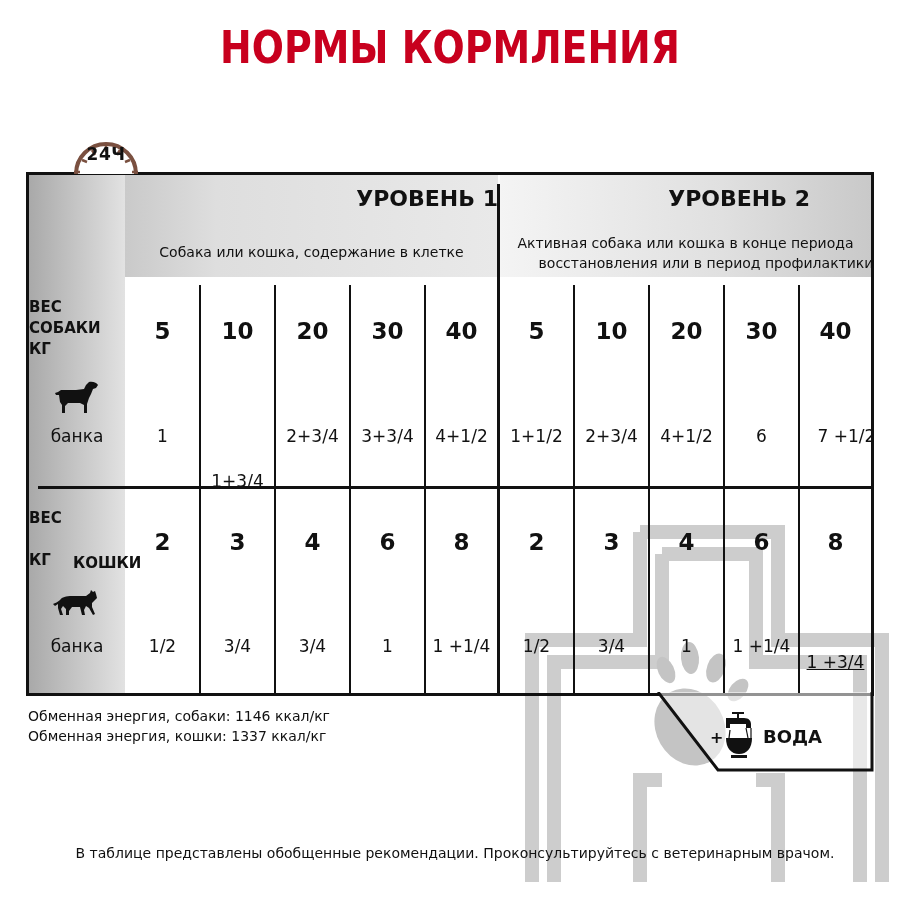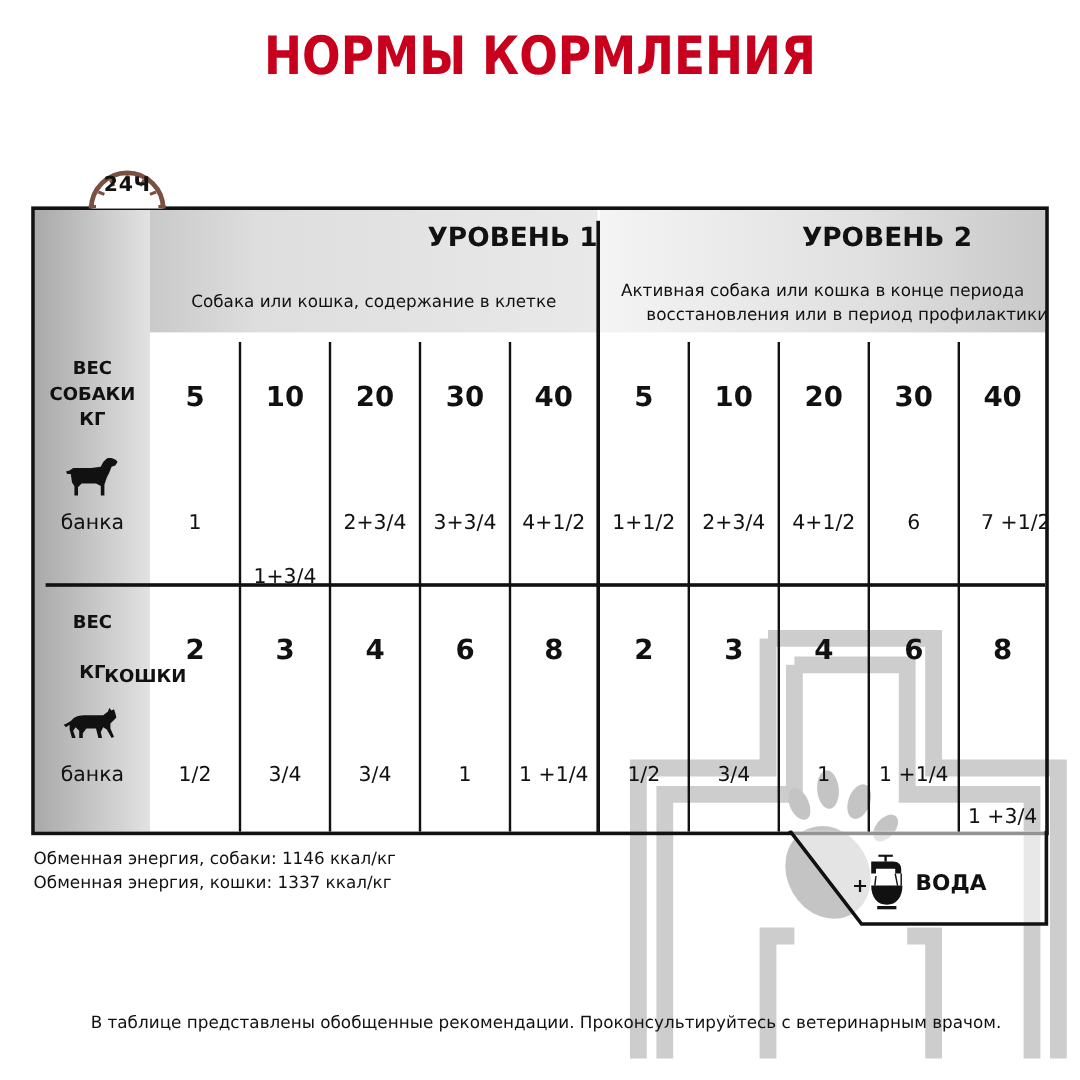--- a/index.html
+++ b/index.html
@@ -43,21 +43,21 @@
   }
   .level-sub {
     position: absolute; font-size: 14px; text-align: center; z-index: 3; line-height: 19px;
   }
 
   .vline { position: absolute; width: 1.5px; background: #111; z-index: 3; }
   .vline.thick { width: 3px; }
   .hline { position: absolute; height: 3px; background: #111; z-index: 3; }
 
   .rowhead {
-    position: absolute; left: 29px; width: 96px; text-align: center;
+    position: absolute; left: 29px; width: 96px; text-align: left;
     font-weight: bold; font-size: 15px; line-height: 21px; z-index: 3;
   }
   .rowhead-banka { position: absolute; left: 29px; width: 96px; text-align: center; font-size: 17px; z-index: 3; }
   .animal-icon { position: absolute; z-index: 3; }
 
   .cell-w { position: absolute; width: 75px; text-align: center; font-weight: bold; font-size: 23px; z-index: 3; }
   .cell-a { position: absolute; width: 75px; text-align: center; font-size: 17px; z-index: 3; white-space: nowrap; }
 
   .water-box { position: absolute; z-index: 2; }
   .water-label { position: absolute; left: 763px; top: 726px; font-weight: bold; font-size: 18px; z-index: 3; }
@@ -180,21 +180,21 @@
 
 <div class="cell-a" style="left:125px; top:636px;">1/2</div>
 <div class="cell-a" style="left:200px; top:636px;">3/4</div>
 <div class="cell-a" style="left:275px; top:636px;">3/4</div>
 <div class="cell-a" style="left:350px; top:636px;">1</div>
 <div class="cell-a" style="left:424px; top:636px;">1 +1/4</div>
 <div class="cell-a" style="left:499px; top:636px;">1/2</div>
 <div class="cell-a" style="left:574px; top:636px;">3/4</div>
 <div class="cell-a" style="left:649px; top:636px;">1</div>
 <div class="cell-a" style="left:724px; top:636px;">1 +1/4</div>
-<div class="cell-a" style="left:798px; top:671px;">1 +3/4</div>
+<div class="cell-a" style="left:798px; top:652px;text-decoration:underline;">1 +3/4</div>
 
 <svg class="water-box" style="left:650px; top:692px;" width="226" height="86" viewBox="0 0 226 86">
   <path d="M8 0 L68 78 L222 78 L222 0" fill="rgba(255,255,255,0.55)" stroke="#111" stroke-width="3"></path>
 </svg>
 <div class="water-plus">+</div>
 <svg class="animal-icon" style="left:724px; top:712px;" width="30" height="46" viewBox="0 0 30 46">
   <g fill="#111">
     <rect x="8" y="0" width="12" height="2"></rect>
     <rect x="13" y="1" width="2" height="5"></rect>
     <path d="M2 6 L20 6 C25 6 27 9 27 12 L27 16 L22 16 L22 12 L6 12 L6 16 L2 16 Z"></path>

